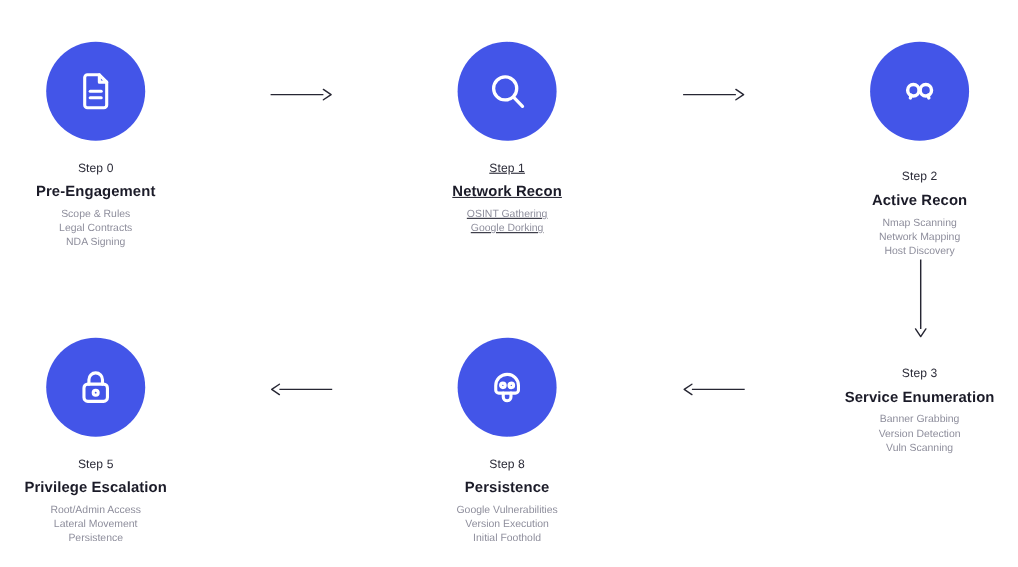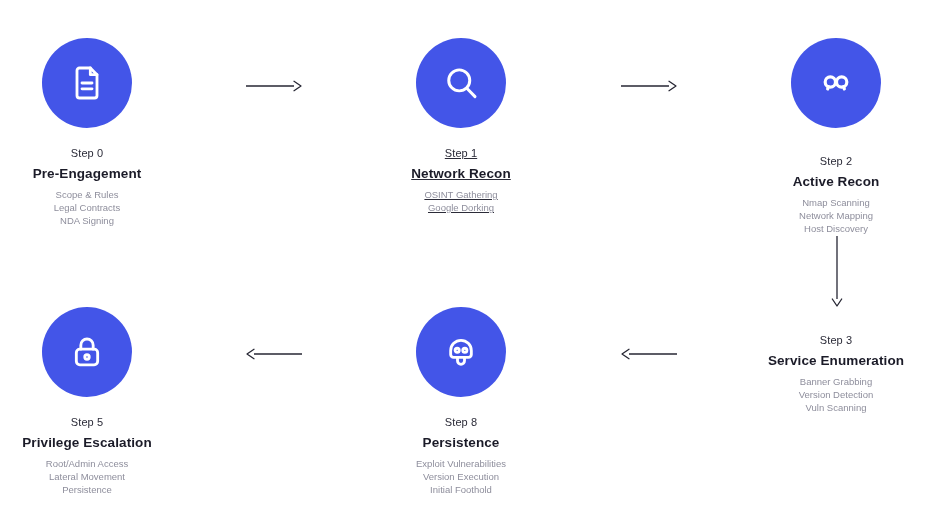--- a/index.html
+++ b/index.html
@@ -172,21 +172,21 @@
           <circle cx="9.7" cy="11" r="1.25"></circle>
           <circle cx="14.3" cy="11" r="1.25"></circle>
           <path d="M9.9 15.2v2.1a2.1 2.1 0 0 0 4.2 0v-2.1"></path>
         </svg>
       </span>
     </div>
     <div class="node-labels">
       <div class="step-index">Step 8</div>
       <div class="step-title">Persistence</div>
       <div class="step-items">
-        <div class="step-item">Exploit Vulnerabilities</div>
+        <div class="step-item">Google Vulnerabilities</div>
         <div class="step-item">Version Execution</div>
         <div class="step-item">Initial Foothold</div>
       </div>
     </div>
   </div>
 
   <div class="node" style="left:711px; top:307px;">
     <div class="node-labels" style="margin-top:26px;">
       <div class="step-index">Step 3</div>
       <div class="step-title">Service Enumeration</div>

